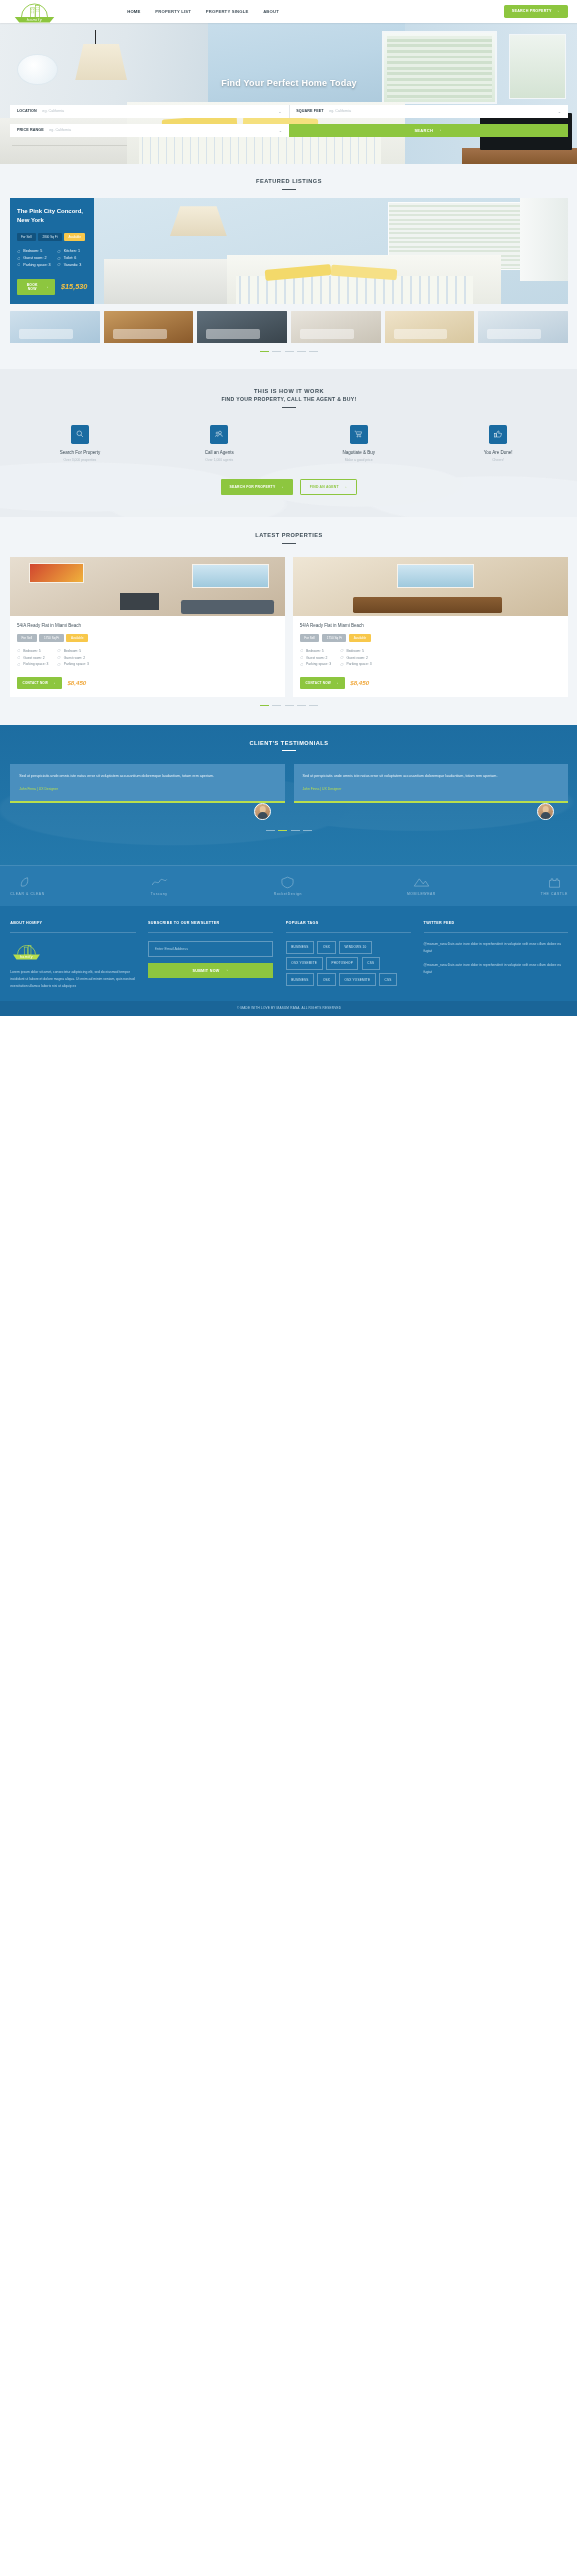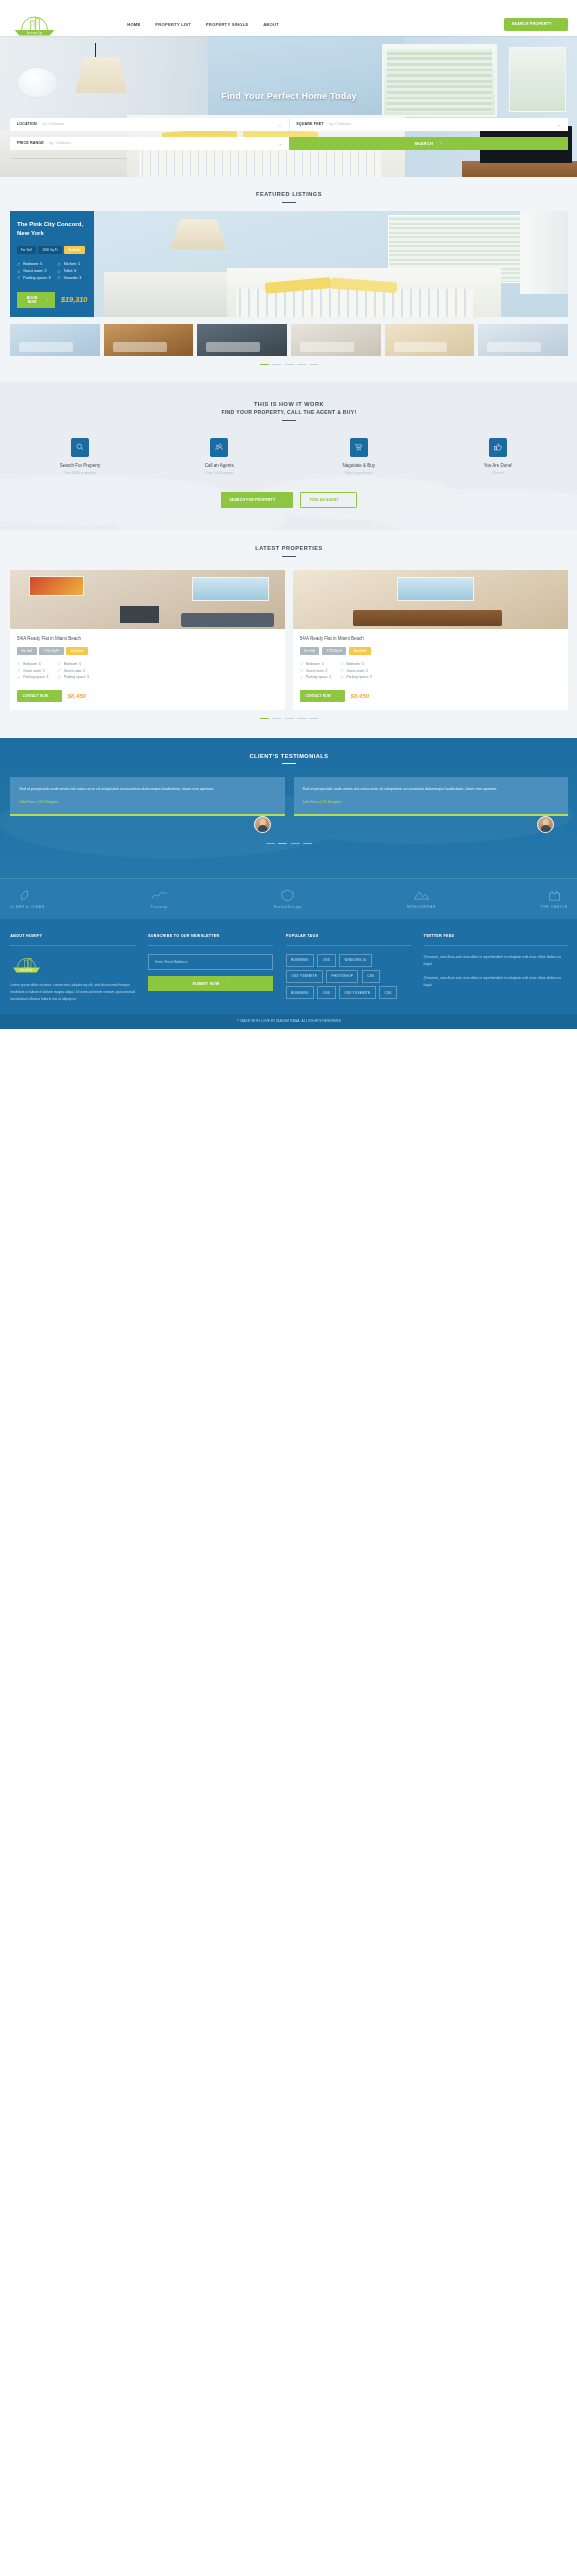--- a/index.html
+++ b/index.html
@@ -3,21 +3,21 @@
 <meta charset="utf-8">
 <style>
   * { margin:0; padding:0; box-sizing:border-box; }
   body {
     width:578px;
     font-family:"Liberation Sans", sans-serif;
     background:#ffffff;
     color:#3a4a54;
     -webkit-font-smoothing:antialiased;
   }
-  .wrap { width:578px; margin:13px auto; position:relative; }
+  .wrap { width:578px; margin:0 auto; position:relative; }
 
   
   .header {
     height:22.6px; background:#fff; display:flex; align-items:center;
     padding:0 10.2px; position:relative; z-index:40;
     box-shadow:0 0.6px 1.1px rgba(0,0,0,.06);
   }
   .logo { width:49px; height:22.6px; position:relative; flex:0 0 auto; }
   .logo svg { display:block; }
   .nav { display:flex; align-items:center; gap:14.7px; margin-left:68px; }
@@ -412,21 +412,21 @@
                 </svg>
                 <span>Varanda: 3</span>
               </li>
           </ul>
         </div>
         <div class="feat-cta">
           <button class="btn-book">
             <span>BOOK NOW</span>
             <span class="arrow">→</span>
           </button>
-          <div class="price">$19,310</div>
+          <div class="price">$15,530</div>
         </div>
       </div>
       <div class="feat-img">
         <div class="fi-blinds"></div>
           <div class="fi-curtain"></div>
           <div class="fi-lamp"></div>
         <div class="fi-dresser"></div>
           <div class="fi-bed"></div>
           <div class="fi-blanket"></div>
         <div class="fi-p1"></div>

